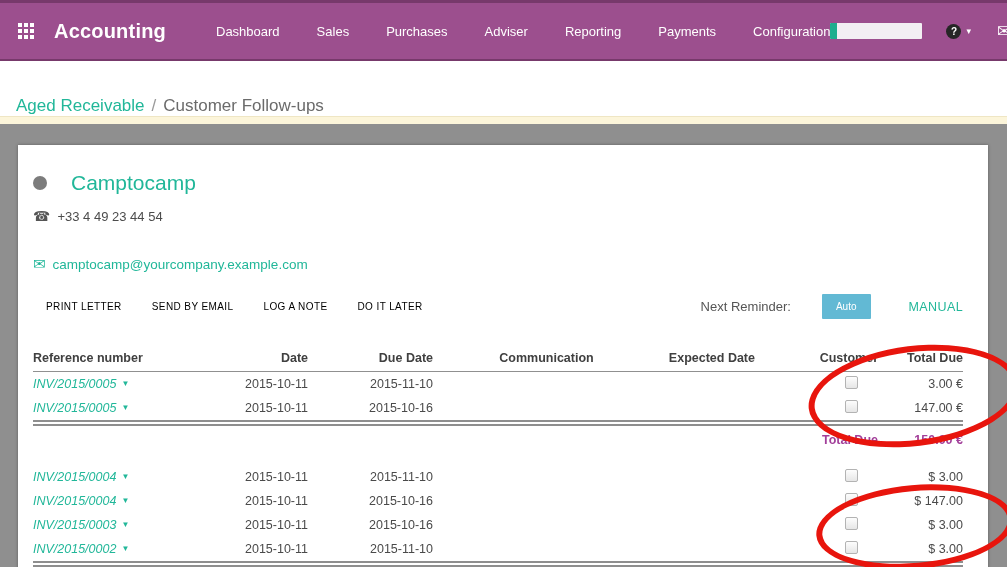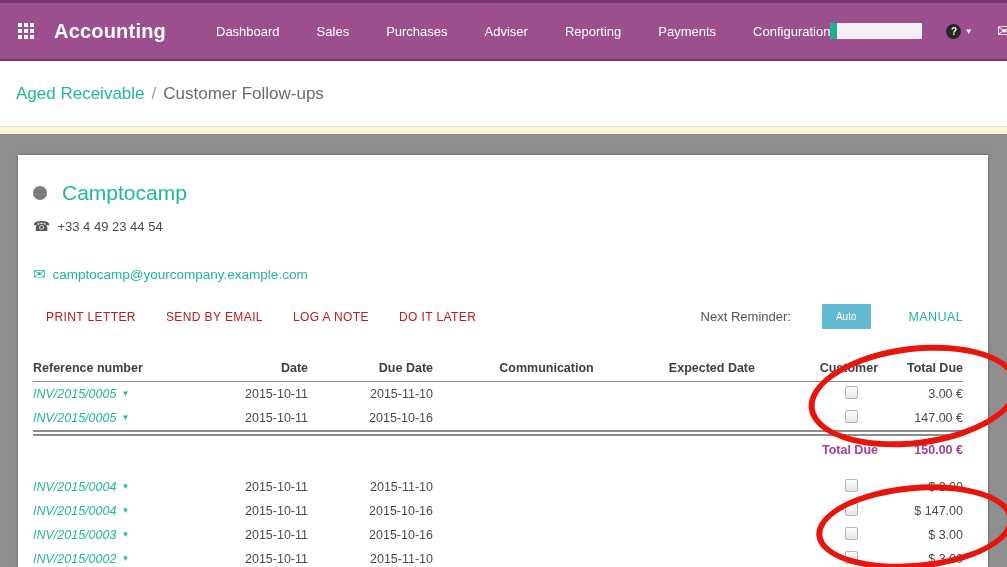--- a/index.html
+++ b/index.html
@@ -23,45 +23,45 @@
   .nav-right { margin-left:auto; display:flex; align-items:center; margin-right:12px; }
   .planner-progress { width:92px; height:16px; background:#f3eff3; border-radius:1px; overflow:hidden; display:flex; }
   .planner-progress i { display:block; width:7px; background:#1fae8e; }
   .help-group { display:flex; align-items:center; margin-left:24px; cursor:pointer; }
   .help-circle { width:15px; height:15px; border-radius:50%; background:#262626; color:#fff;
     font-size:10px; font-weight:700; text-align:center; line-height:15px; display:inline-block; }
   .nav-caret { font-size:9px; margin-left:5px; color:#fff; }
   .mail-icon { font-size:17px; margin-left:26px; cursor:pointer; line-height:1; }
 
   
-  .breadcrumb-bar { height:65px; background:#fff; display:flex; align-items:center; padding-left:16px; font-size:17px; }
+  .breadcrumb-bar { height:55px; background:#fff; display:flex; align-items:flex-end; padding-left:16px; font-size:17px; }
   .crumb-link { color:#21b799; cursor:pointer; }
   .crumb-sep { color:#9a9a9a; margin:0 7px; }
   .crumb-current { color:#6b6b6b; }
   .cream-strip { height:8px; background:#fcf5da; border-top:1px solid #efe6c4; }
 
   
   .page {
     margin:21px 19px 0 18px; width:970px; height:480px; background:#fff;
     box-shadow:0 0 3px rgba(0,0,0,.35);
   }
   .page-inner { padding:26px 25px 0 15px; }
 
-  .customer-row { display:flex; align-items:center; gap:15px; }
+  .customer-row { display:flex; align-items:center; gap:24px; }
   .contact-bullet { width:14px; height:14px; border-radius:50%; background:#7c7c7c; flex:none; }
   .customer-name { font-size:21px; font-weight:500; color:#21b799; cursor:pointer; }
   .phone-row { margin-top:13px; display:flex; align-items:center; gap:7px; color:#4c4c4c; font-size:13px; }
   .phone-glyph { font-size:14px; color:#555; }
   .email-row { margin-top:31px; display:flex; align-items:center; gap:7px; font-size:13.5px; }
   .email-glyph { font-size:15px; color:#21b799; }
   .email-link { color:#21b799; cursor:pointer; }
 
   .actions-row { margin-top:21px; display:flex; align-items:center; }
   .action-buttons { display:flex; gap:30px; margin-left:13px; }
-  .action-buttons a { color:#b91c1c; font-size:12px; letter-spacing:.4px; cursor:pointer; white-space:nowrap; }
+  .action-buttons a { color:#000000; font-size:10px; letter-spacing:.4px; cursor:pointer; white-space:nowrap; }
   .reminder-group { margin-left:auto; display:flex; align-items:center;gap:22px; }
   .reminder-label { color:#555; font-size:13px; margin-right:9px; }
   .auto-btn { background:#62b9d4; color:#fff; font-size:10px; padding:7px 14px; border:none; border-radius:1px; cursor:pointer; }
   .manual-btn { color:#21b799; font-size:12.5px; letter-spacing:.4px; margin-left:16px; cursor:pointer; }
 
   
   table.followups { width:100%; margin-top:30px; border-collapse:collapse; table-layout:fixed; }
   .followups th { font-size:12.5px; font-weight:700; color:#404040; padding:2px 0 6px; border-bottom:1px solid #909090; text-align:right; }
   .followups th.h-ref { text-align:left; }
   .followups th.h-comm { text-align:center; padding-left:37px; }

